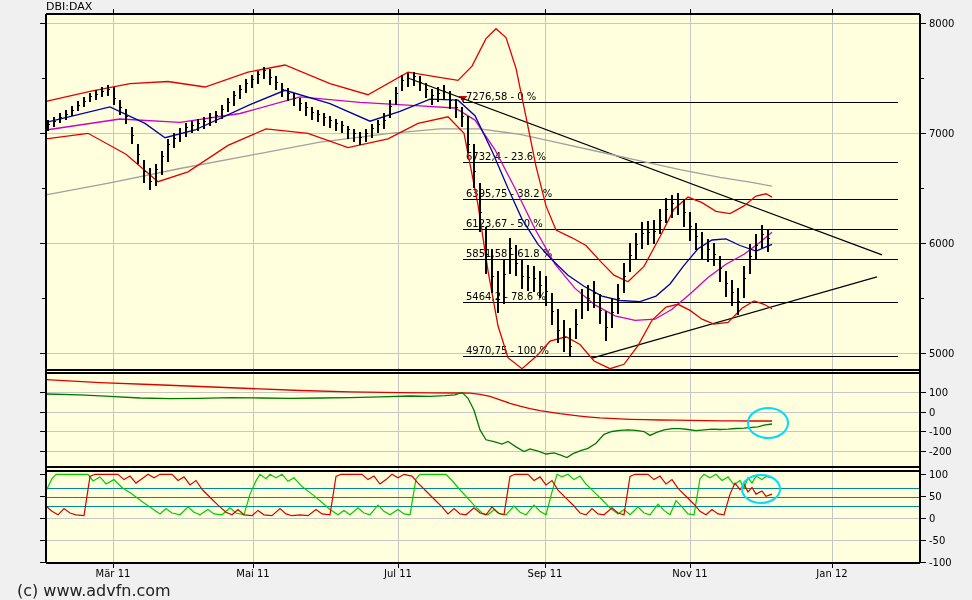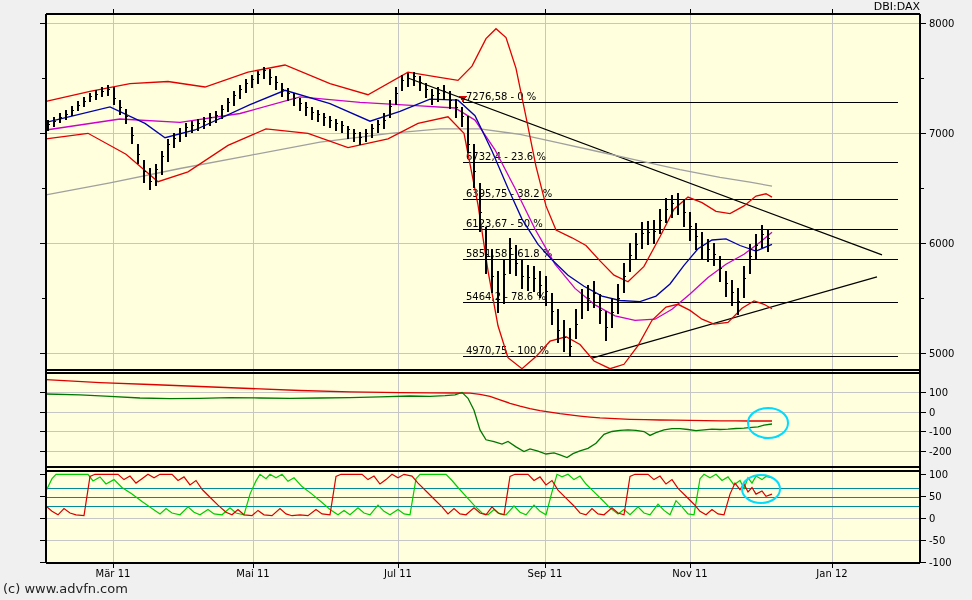--- a/index.html
+++ b/index.html
@@ -1,20 +1,20 @@
 <!DOCTYPE html>
 <html><head>
 <meta charset="utf-8">
 <style>
   html,body{margin:0;padding:0;}
   .screen{position:relative;width:972px;height:600px;background:#f0f0f0;overflow:hidden;
           font-family:"DejaVu Sans","Liberation Sans",sans-serif;color:#000;}
-  .chart-title{position:absolute;left:46px;top:0;width:874px;height:13px;text-align:right;
+  .chart-title{position:absolute;left:46px;top:0;width:874px;height:13px;text-align:left;
                font-size:11px;line-height:13px;}
-  .copyright{position:absolute;left:3px;top:581px;font-size:13px;color:#222;}
+  .copyright{position:absolute;left:17px;top:581px;font-size:16px;color:#222;}
   svg{position:absolute;left:0;top:0;}
   text{font-family:"DejaVu Sans","Liberation Sans",sans-serif;}
 </style>
 </head>
 <body>
 
 <div class="screen">
   <div class="chart-title">DBI:DAX</div>
   <svg id="chart" width="972" height="600" shape-rendering="crispEdges">
       <rect x="46" y="14" width="874" height="549" fill="#ffffdd"></rect>

